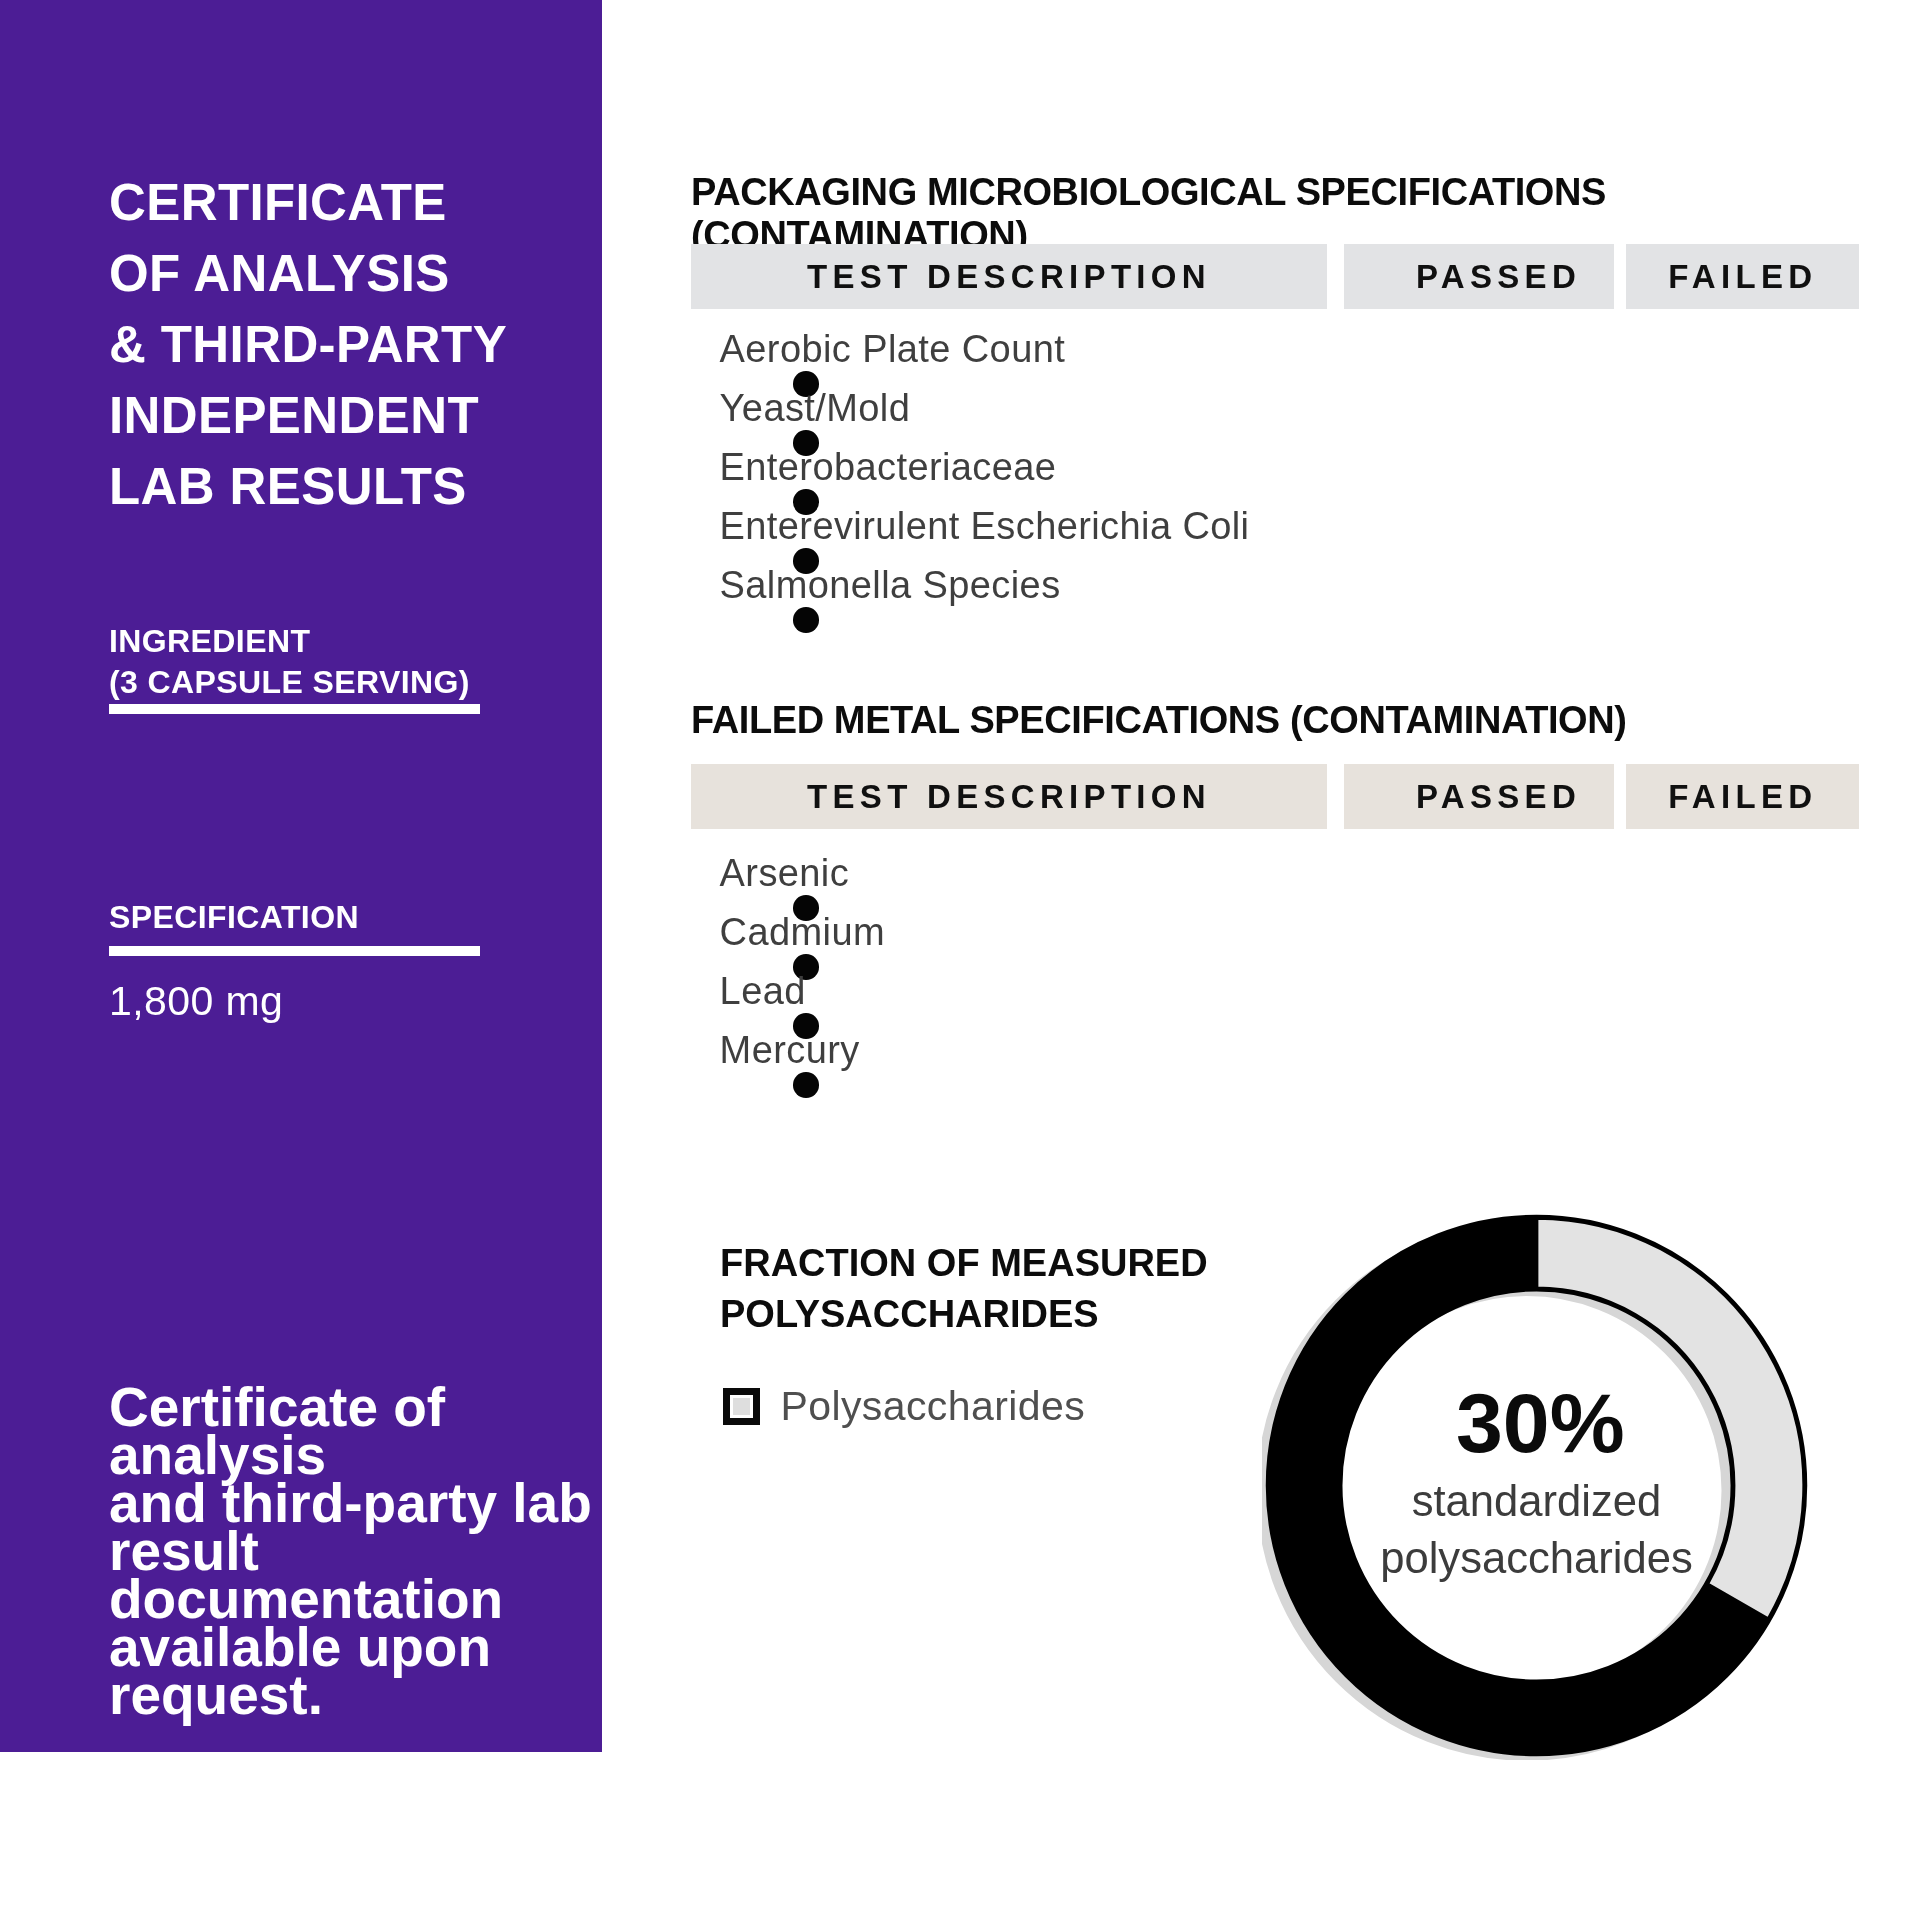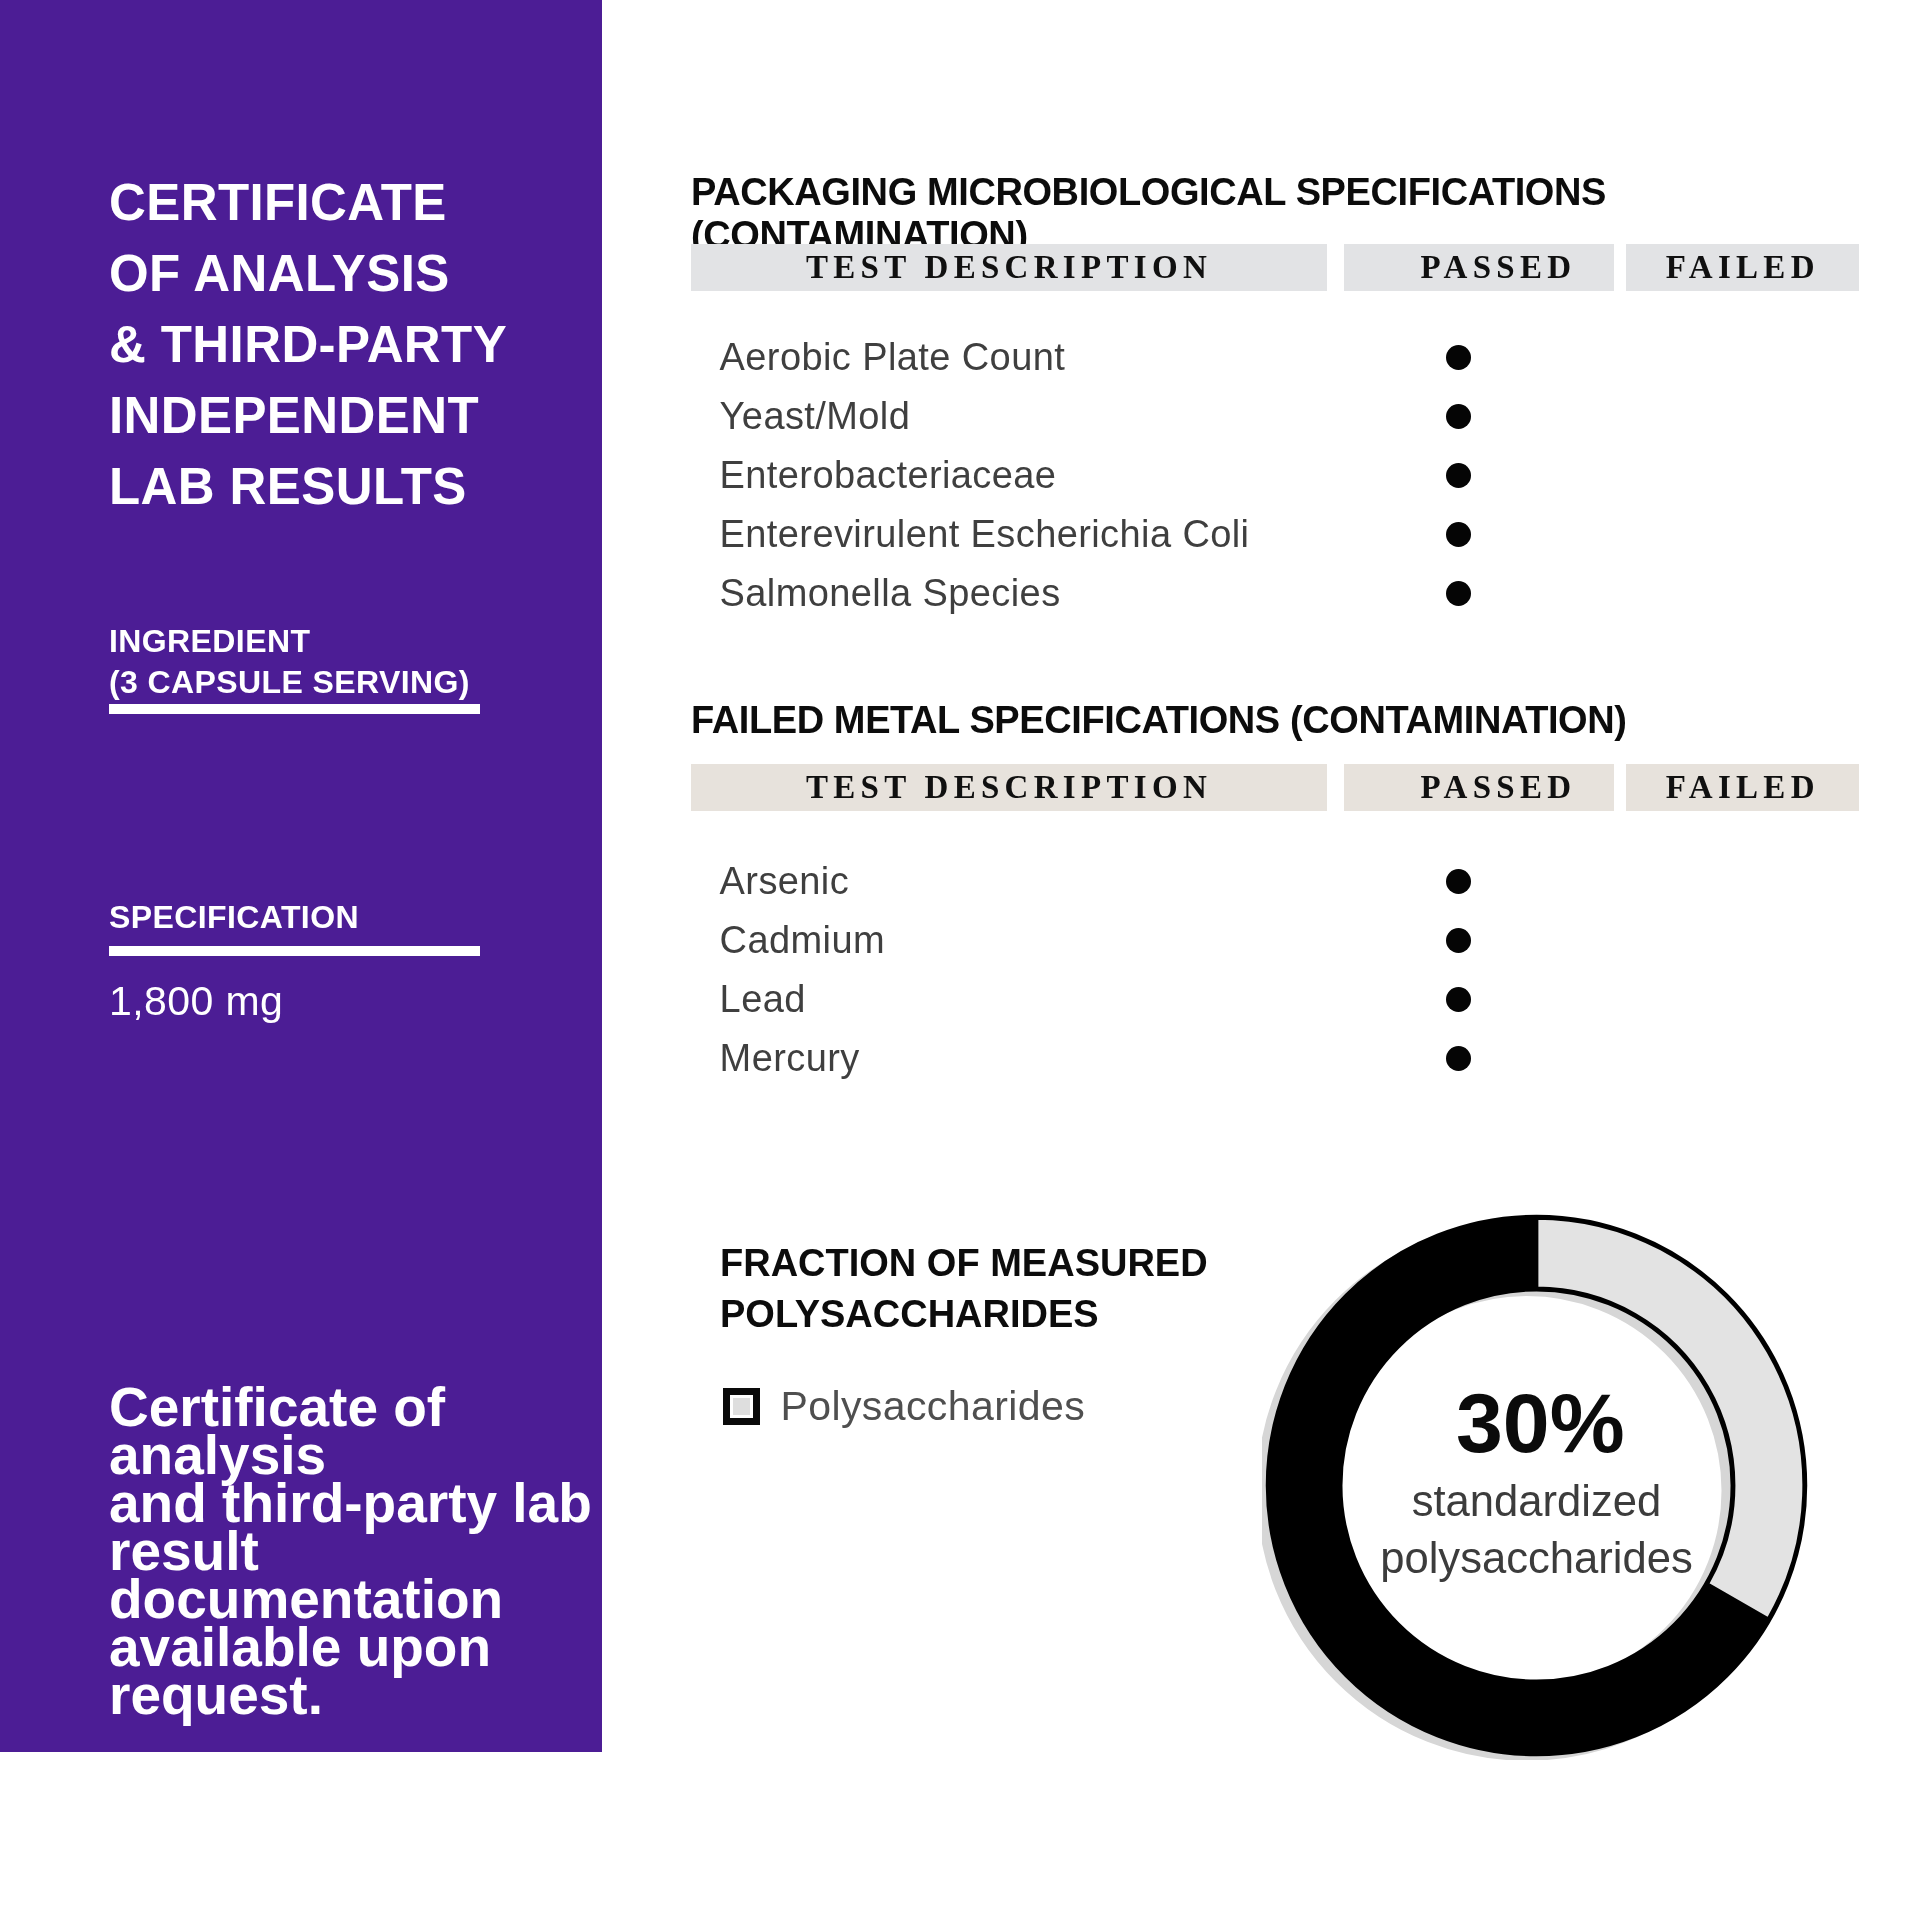--- a/index.html
+++ b/index.html
@@ -10,30 +10,30 @@
   .sidebar{position:absolute;left:0;top:0;width:602px;height:1752px;background:#4c1d95;color:#ffffff;}
   .side-title{position:absolute;left:109px;top:167px;font-size:51px;line-height:71px;font-weight:bold;letter-spacing:0.4px;}
   .side-label{position:absolute;left:109px;font-size:32px;line-height:41px;font-weight:bold;letter-spacing:0.4px;}
   .rule{position:absolute;left:109px;width:371px;height:9.8px;background:#ffffff;}
   .side-value{position:absolute;left:109px;font-size:41px;font-weight:400;letter-spacing:0.4px;}
   .side-note{position:absolute;left:109px;top:1383px;font-size:55px;line-height:48px;font-weight:bold;margin:0;}
 
   
   .section-title{position:absolute;left:691px;font-size:38px;font-weight:bold;letter-spacing:-0.4px;color:#0c0c0c;}
   .hdr-row{position:absolute;left:691px;height:65px;display:flex;}
-  .hdr-cell{height:47px;display:flex;align-items:center;justify-content:center;
-            font-family:Liberation Serif, serif;font-weight:bold;font-size:33px;letter-spacing:5.3px;color:#101010;}
+  .hdr-cell{height:65px;display:flex;align-items:center;justify-content:center;
+            font-family:Liberation Sans, sans-serif;font-weight:bold;font-size:33px;letter-spacing:5.3px;color:#101010;}
   .c1{width:636px;margin-right:16.5px;}
   .c2{width:230px;margin-right:12.8px;padding-left:40px;}
   .c3{width:233px;}
   .bar-gray{background:#e2e3e5;}
   .bar-beige{background:#e7e2dc;}
 
   .rows{position:absolute;left:691px;width:1128px;}
-  .trow{height:59px;display:flex;align-items:center;}
+  .trow{height:59px;display:flex;flex-direction:column;}
   .tname{width:636px;margin-right:16.5px;padding-left:28.6px;box-sizing:border-box;
          font-size:38px;font-weight:400;color:#3f3f3f;letter-spacing:0.4px;}
   .tpass{width:230px;margin-right:12.8px;display:flex;align-items:center;justify-content:center;}
   .tfail{width:233px;}
   .dot{width:25.6px;height:25.6px;border-radius:50%;background:#050505;}
 
   .fraction-title{position:absolute;left:720px;top:1238px;font-size:38px;line-height:51px;font-weight:bold;color:#0c0c0c;}
   .legend{position:absolute;left:723px;top:1383px;display:flex;align-items:center;}
   .legend-swatch{width:22.5px;height:22.5px;background:#dedede;border:7.5px solid #0a0a0a;box-shadow:inset 0 0 0 3px #ffffff;}
   .legend-label{margin-left:21px;font-size:41px;font-weight:400;color:#4f4f4f;letter-spacing:0.4px;}

